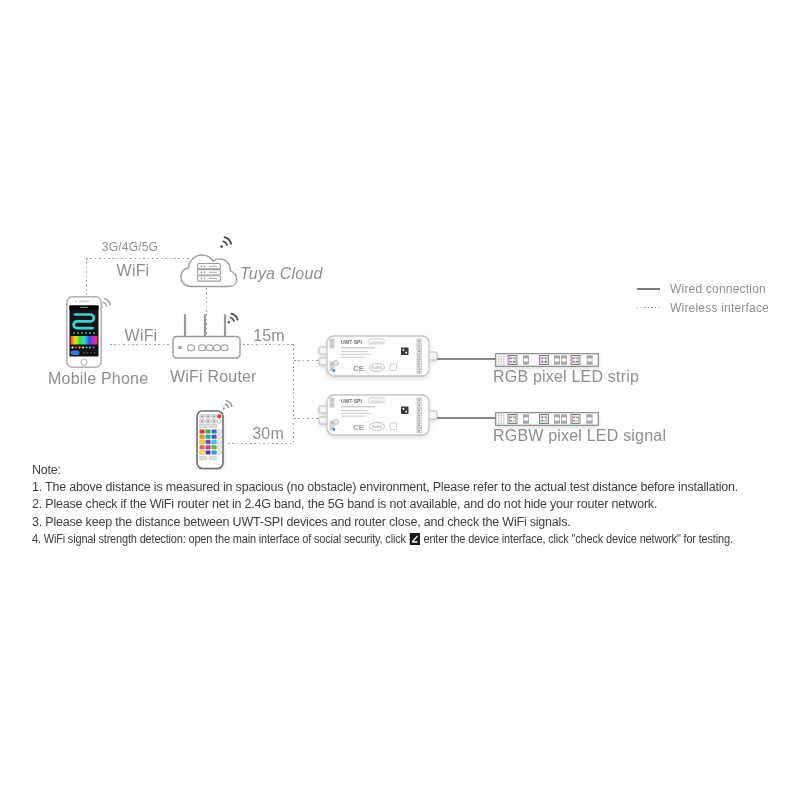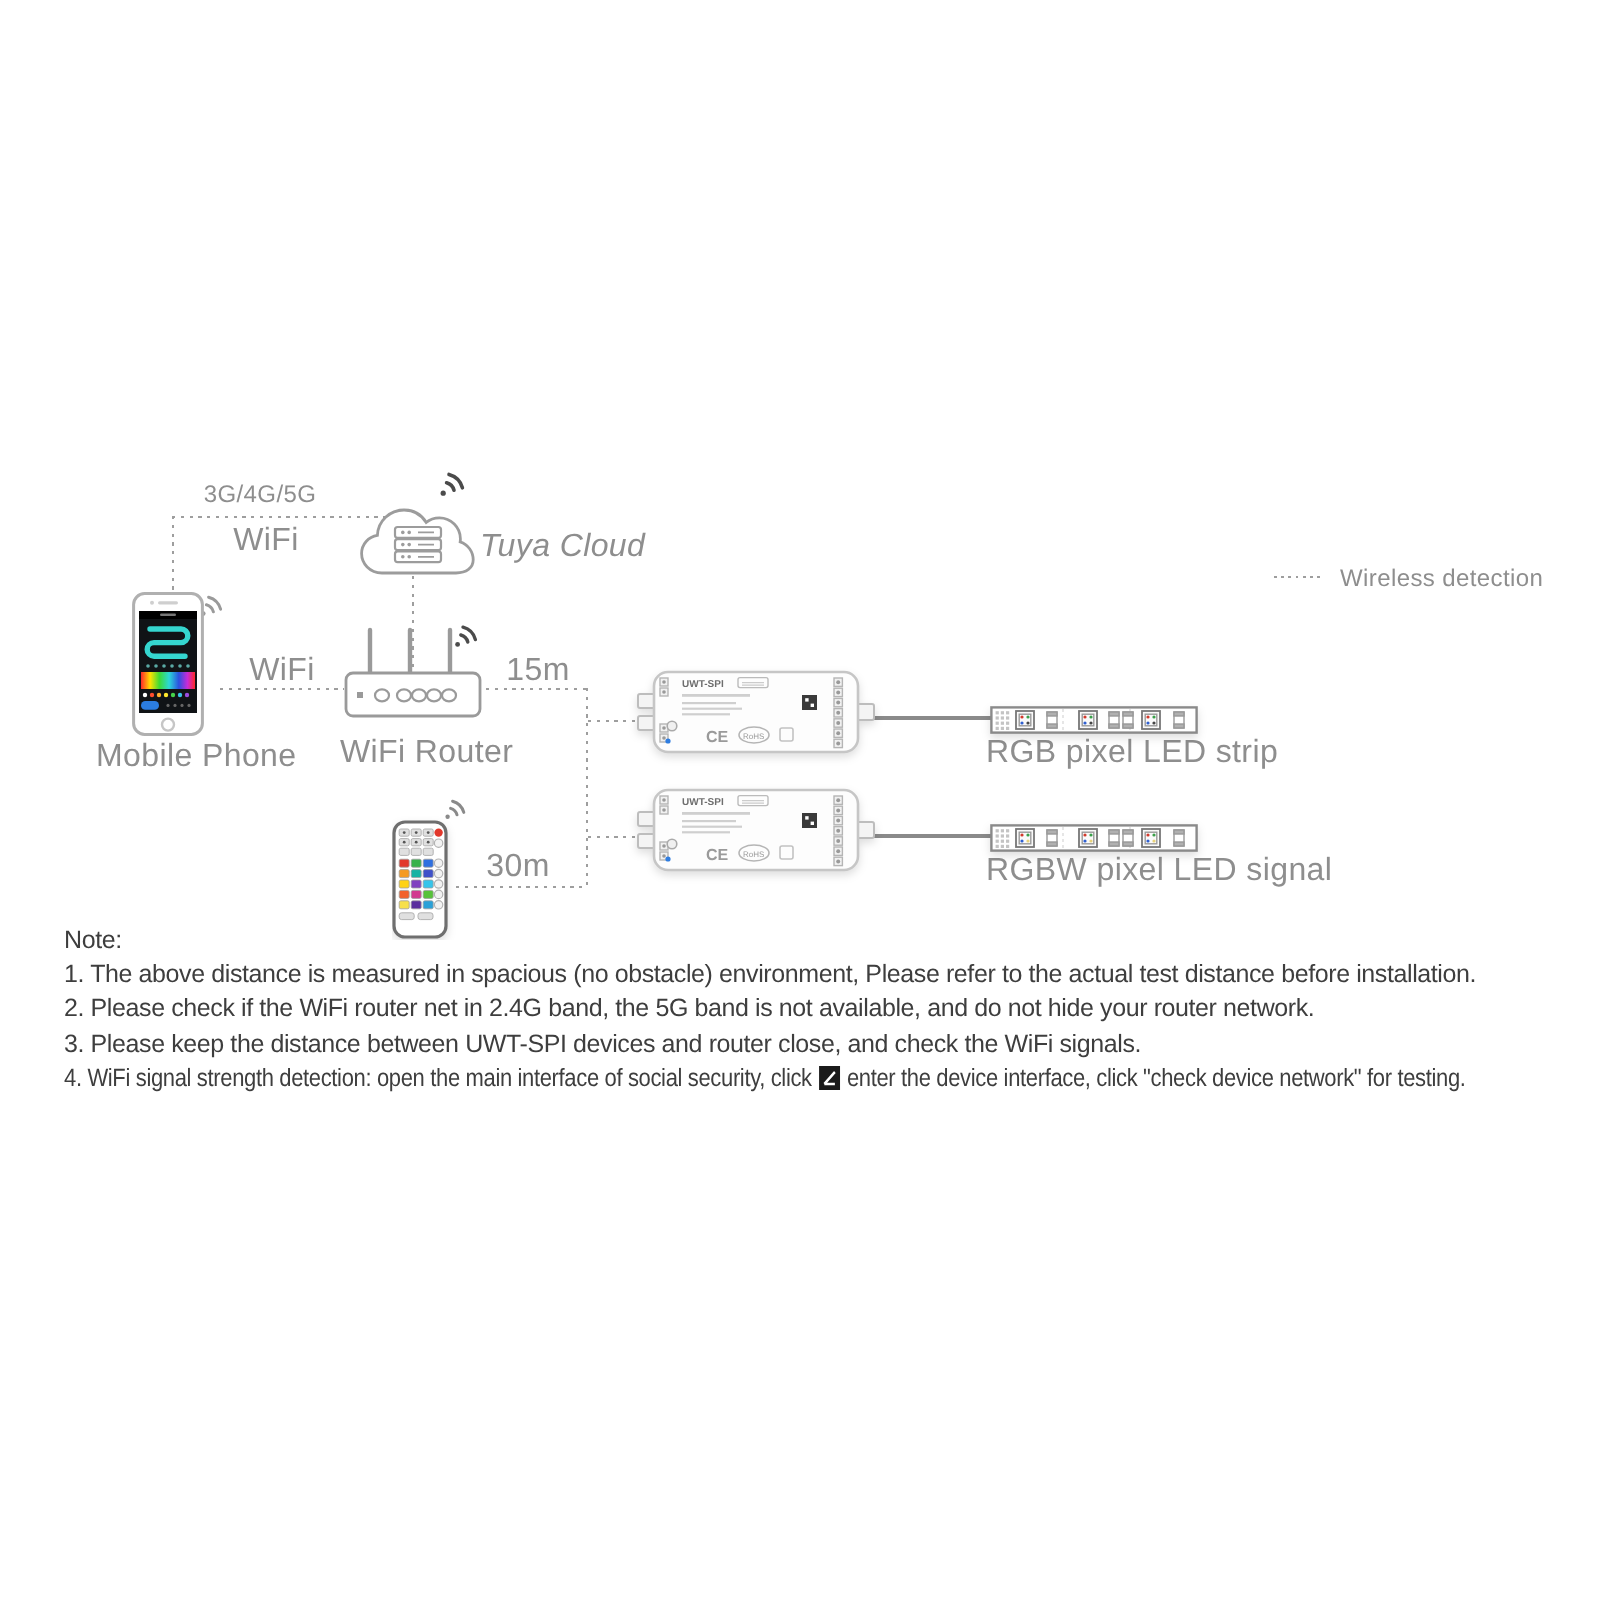--- a/index.html
+++ b/index.html
@@ -29,42 +29,46 @@
   svg{display:block;}
   svg text{font-family:"Liberation Sans",sans-serif;}
 </style>
 </head>
 <body>
 
 <div class="canvas">
 
   <div class="legend">
     <div class="legend-row">
+      <span class="legend-sample sample-solid"></span>
+      <span class="legend-label">Wired connection</span>
+    </div>
+    <div class="legend-row">
       <span class="legend-sample sample-dotted"></span>
-      <span class="legend-label">Wireless detection</span>
+      <span class="legend-label">Wireless interface</span>
     </div>
   </div>
 
   <div class="dash-v" style="left:86px;top:258px;height:37px;"></div>
   <div class="dash-h" style="left:86px;top:258px;width:111px;"></div>
   <div class="dash-v" style="left:206px;top:288px;height:47px;"></div>
   <div class="dash-h" style="left:110px;top:344px;width:62px;"></div>
   <div class="dash-h" style="left:243px;top:344px;width:51px;"></div>
   <div class="dash-v" style="left:293px;top:344px;height:100px;"></div>
   <div class="dash-h" style="left:294px;top:360px;width:24px;"></div>
   <div class="dash-h" style="left:294px;top:418px;width:24px;"></div>
   <div class="dash-h" style="left:228px;top:443px;width:66px;"></div>
   <div class="wire" style="left:437px;top:358px;width:59px;"></div>
   <div class="wire" style="left:437px;top:417px;width:59px;"></div>
 
   <div class="lbl big center" style="left:88px;top:240px;width:84px;">3G/4G/5G</div>
   <div class="lbl center" style="left:98px;top:262px;width:70px;">WiFi</div>
   <div class="lbl center" style="left:116px;top:327px;width:50px;">WiFi</div>
   <div class="lbl center" style="left:244px;top:327px;width:50px;">15m</div>
-  <div class="lbl center" style="left:234px;top:425px;width:50px;">30m</div>
+  <div class="lbl center" style="left:234px;top:425px;width:50px;text-align:right;">30m</div>
 
   <div class="lbl center" style="left:48px;top:370px;width:90px;">Mobile Phone</div>
   <div class="lbl center" style="left:170px;top:368px;width:74px;">WiFi Router</div>
   <div class="lbl" style="left:240px;top:265px;font-style:italic;">Tuya Cloud</div>
   <div class="lbl" style="left:493px;top:368px;">RGB pixel LED strip</div>
   <div class="lbl" style="left:493px;top:427px;">RGBW pixel LED signal</div>
 
   <svg class="abs" style="left:66px;top:296px;" width="52" height="74" viewBox="0 0 52 74">
     <defs>
       <linearGradient id="rainbow" x1="0" y1="0" x2="1" y2="0">

